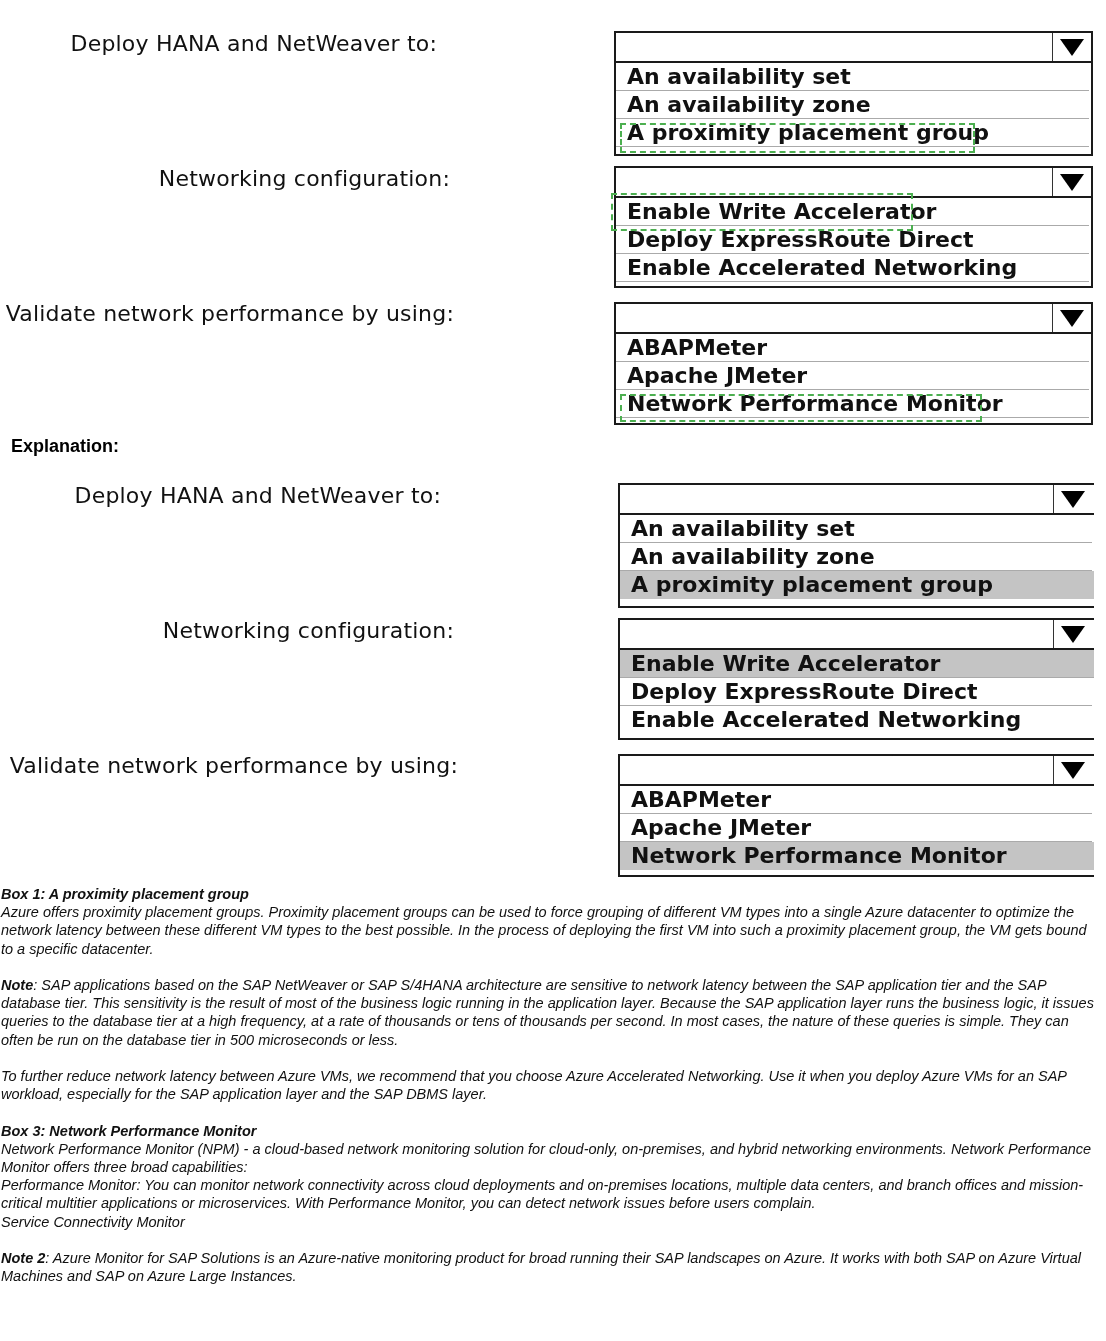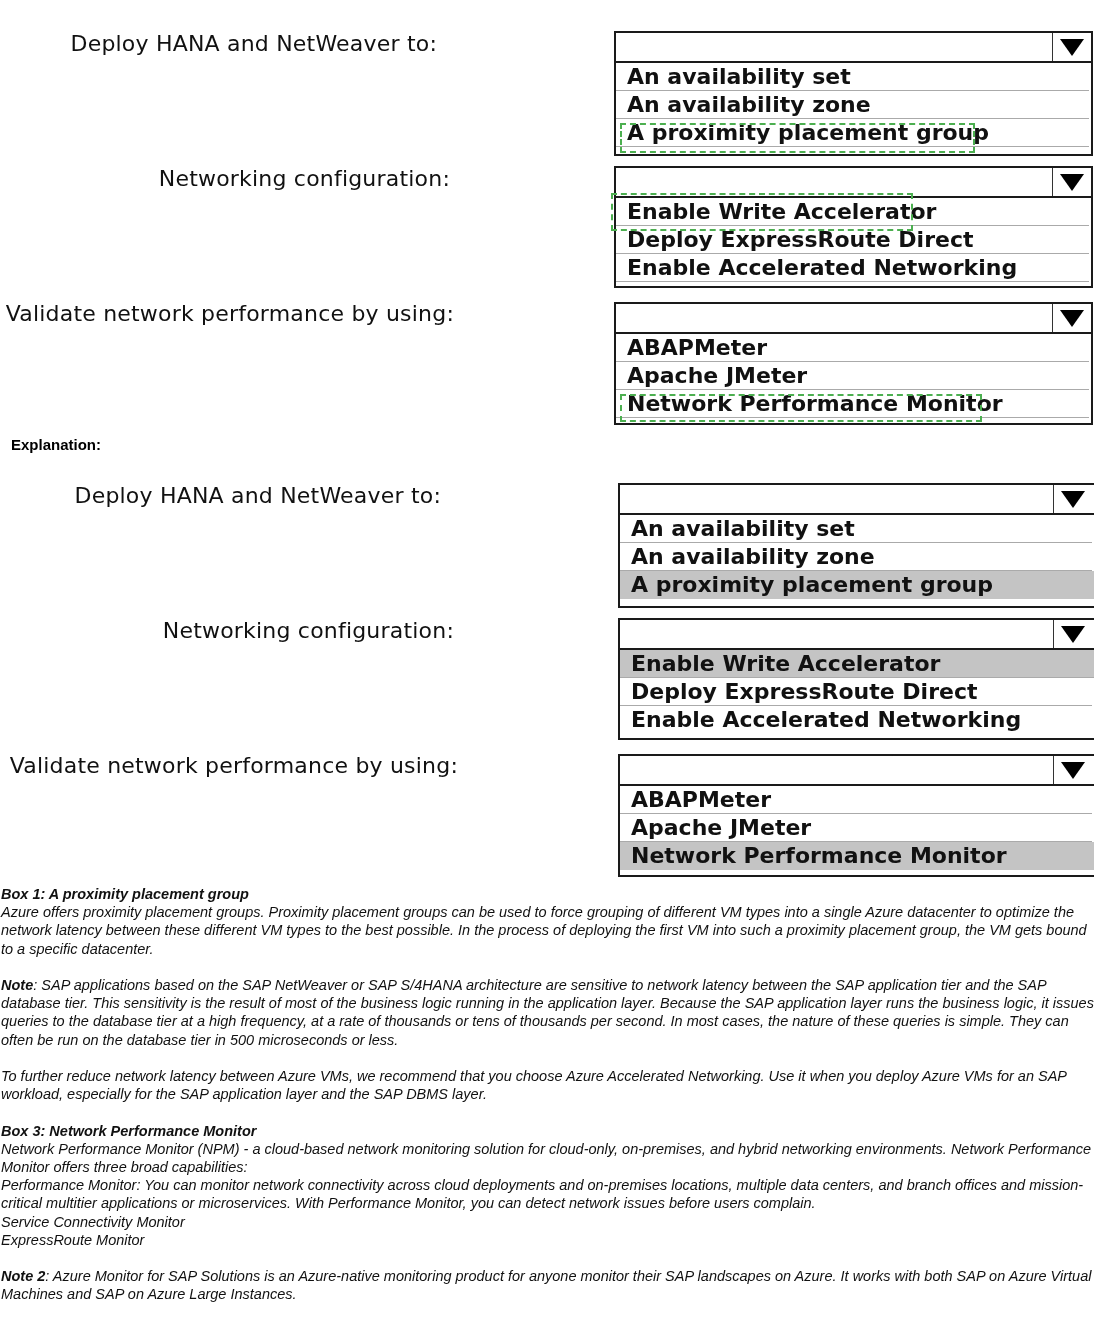--- a/index.html
+++ b/index.html
@@ -61,21 +61,21 @@
       font-size: 14.5px;
       line-height: 18.2px;
       color: #111;
     }
     .text p { margin: 0; font-style: italic; }
     .text .gap { height: 18.2px; }
     .bold { font-weight: bold; }
     .expl {
       position: absolute; left: 11px; top: 436px;
       font-family: "Liberation Sans", sans-serif;
-      font-weight: bold; font-size: 15px; text-align: right;
+      font-weight: bold; font-size: 18px; text-align: right;
     }
   </style>
 </head>
 <body>
 
 <div>
 
   <div class="label" style="right:669px; top:31px;">Deploy HANA and NetWeaver to:</div>
   <div class="dd" style="left:614px; top:31px; width:479px; height:125px;">
     <div class="dd-head">
@@ -162,16 +162,15 @@
   <p>Azure offers proximity placement groups. Proximity placement groups can be used to force grouping of different VM types into a single Azure datacenter to optimize the network latency between these different VM types to the best possible. In the process of deploying the first VM into such a proximity placement group, the VM gets bound to a specific datacenter.</p>
   <div class="gap"></div>
   <p><span class="bold">Note</span><span>: SAP applications based on the SAP NetWeaver or SAP S/4HANA architecture are sensitive to network latency between the SAP application tier and the SAP database tier. This sensitivity is the result of most of the business logic running in the application layer. Because the SAP application layer runs the business logic, it issues queries to the database tier at a high frequency, at a rate of thousands or tens of thousands per second. In most cases, the nature of these queries is simple. They can often be run on the database tier in 500 microseconds or less.</span></p>
   <div class="gap"></div>
   <p>To further reduce network latency between Azure VMs, we recommend that you choose Azure Accelerated Networking. Use it when you deploy Azure VMs for an SAP workload, especially for the SAP application layer and the SAP DBMS layer.</p>
   <div class="gap"></div>
   <p class="bold">Box 3: Network Performance Monitor</p>
   <p>Network Performance Monitor (NPM) - a cloud-based network monitoring solution for cloud-only, on-premises, and hybrid networking environments. Network Performance Monitor offers three broad capabilities:</p>
   <p>Performance Monitor: You can monitor network connectivity across cloud deployments and on-premises locations, multiple data centers, and branch offices and mission-critical multitier applications or microservices. With Performance Monitor, you can detect network issues before users complain.</p>
   <p>Service Connectivity Monitor</p>
-  <p>ExpressRoute Monitor</p>
   <div class="gap"></div>
-  <p><span class="bold">Note 2</span><span>: Azure Monitor for SAP Solutions is an Azure-native monitoring product for anyone monitor their SAP landscapes on Azure. It works with both SAP on Azure Virtual Machines and SAP on Azure Large Instances.</span></p>
+  <p><span class="bold">Note 2</span><span>: Azure Monitor for SAP Solutions is an Azure-native monitoring product for broad running their SAP landscapes on Azure. It works with both SAP on Azure Virtual Machines and SAP on Azure Large Instances.</span></p>
 </div>
 
 </body></html>

